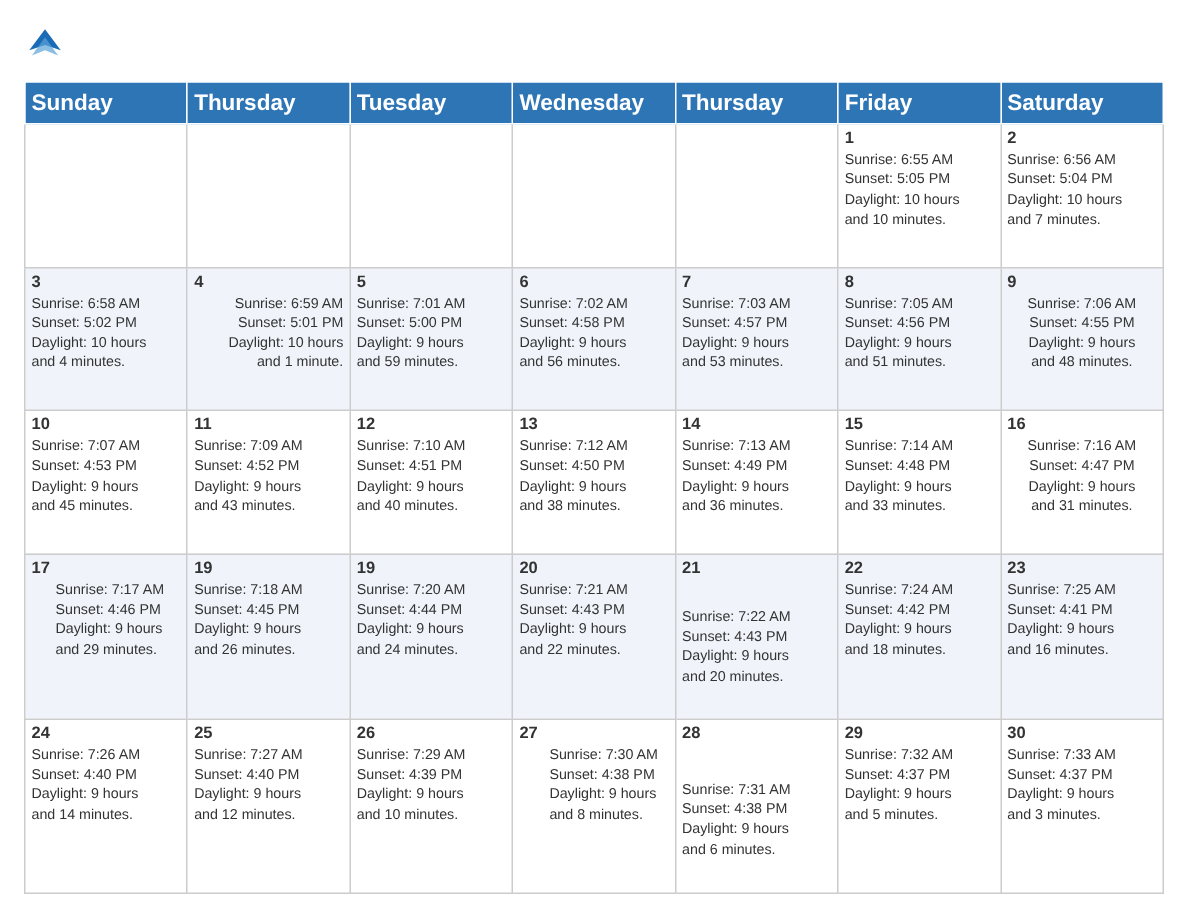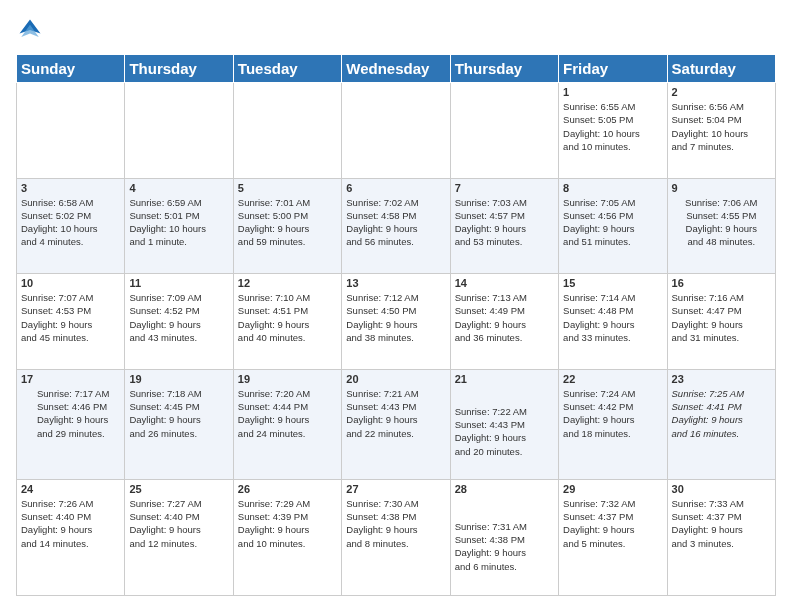--- a/index.html
+++ b/index.html
@@ -156,21 +156,21 @@
         <tr>
           <td>
             <span class="day-num">3</span>
             <div class="day-info" style="white-space: pre-line;">Sunrise: 6:58 AM
 Sunset: 5:02 PM
 Daylight: 10 hours
 and 4 minutes.</div>
           </td>
           <td>
             <span class="day-num">4</span>
-            <div class="day-info" style="white-space: pre-line;">Sunrise: 6:59 AM
+            <div class="day-info" style="white-space: pre-line; text-align: right;">Sunrise: 6:59 AM
 Sunset: 5:01 PM
 Daylight: 10 hours
 and 1 minute.</div>
           </td>
           <td>
             <span class="day-num">5</span>
             <div class="day-info" style="white-space: pre-line;">Sunrise: 7:01 AM
 Sunset: 5:00 PM
 Daylight: 9 hours
 and 59 minutes.</div>
@@ -242,21 +242,21 @@
           </td>
           <td>
             <span class="day-num">15</span>
             <div class="day-info" style="white-space: pre-line;">Sunrise: 7:14 AM
 Sunset: 4:48 PM
 Daylight: 9 hours
 and 33 minutes.</div>
           </td>
           <td>
             <span class="day-num">16</span>
-            <div class="day-info" style="white-space: pre-line;">Sunrise: 7:16 AM
+            <div class="day-info" style="white-space: pre-line; text-align: center;">Sunrise: 7:16 AM
 Sunset: 4:47 PM
 Daylight: 9 hours
 and 31 minutes.</div>
           </td>
         </tr>
         <tr>
           <td>
             <span class="day-num">17</span>
             <div class="day-info" style="white-space: pre-line; margin-left: 16px;">Sunrise: 7:17 AM
 Sunset: 4:46 PM
@@ -293,21 +293,21 @@
           </td>
           <td>
             <span class="day-num">22</span>
             <div class="day-info" style="white-space: pre-line;">Sunrise: 7:24 AM
 Sunset: 4:42 PM
 Daylight: 9 hours
 and 18 minutes.</div>
           </td>
           <td>
             <span class="day-num">23</span>
-            <div class="day-info" style="white-space: pre-line; font-style: italic;">Sunrise: 7:25 AM
+            <div class="day-info" style="white-space: pre-line;">Sunrise: 7:25 AM
 Sunset: 4:41 PM
 Daylight: 9 hours
 and 16 minutes.</div>
           </td>
         </tr>
         <tr>
           <td>
             <span class="day-num">24</span>
             <div class="day-info" style="white-space: pre-line;">Sunrise: 7:26 AM
 Sunset: 4:40 PM
@@ -323,21 +323,21 @@
           </td>
           <td>
             <span class="day-num">26</span>
             <div class="day-info" style="white-space: pre-line;">Sunrise: 7:29 AM
 Sunset: 4:39 PM
 Daylight: 9 hours
 and 10 minutes.</div>
           </td>
           <td>
             <span class="day-num">27</span>
-            <div class="day-info" style="white-space: pre-line;">Sunrise: 7:30 AM
+            <div class="day-info" style="white-space: pre-line; margin-left: 20px;">Sunrise: 7:30 AM
 Sunset: 4:38 PM
 Daylight: 9 hours
 and 8 minutes.</div>
           </td>
           <td>
             <span class="day-num">28</span>
             <div class="day-info" style="white-space: pre-line; margin-top: 25px;">Sunrise: 7:31 AM
 Sunset: 4:38 PM
 Daylight: 9 hours
 and 6 minutes.</div>

